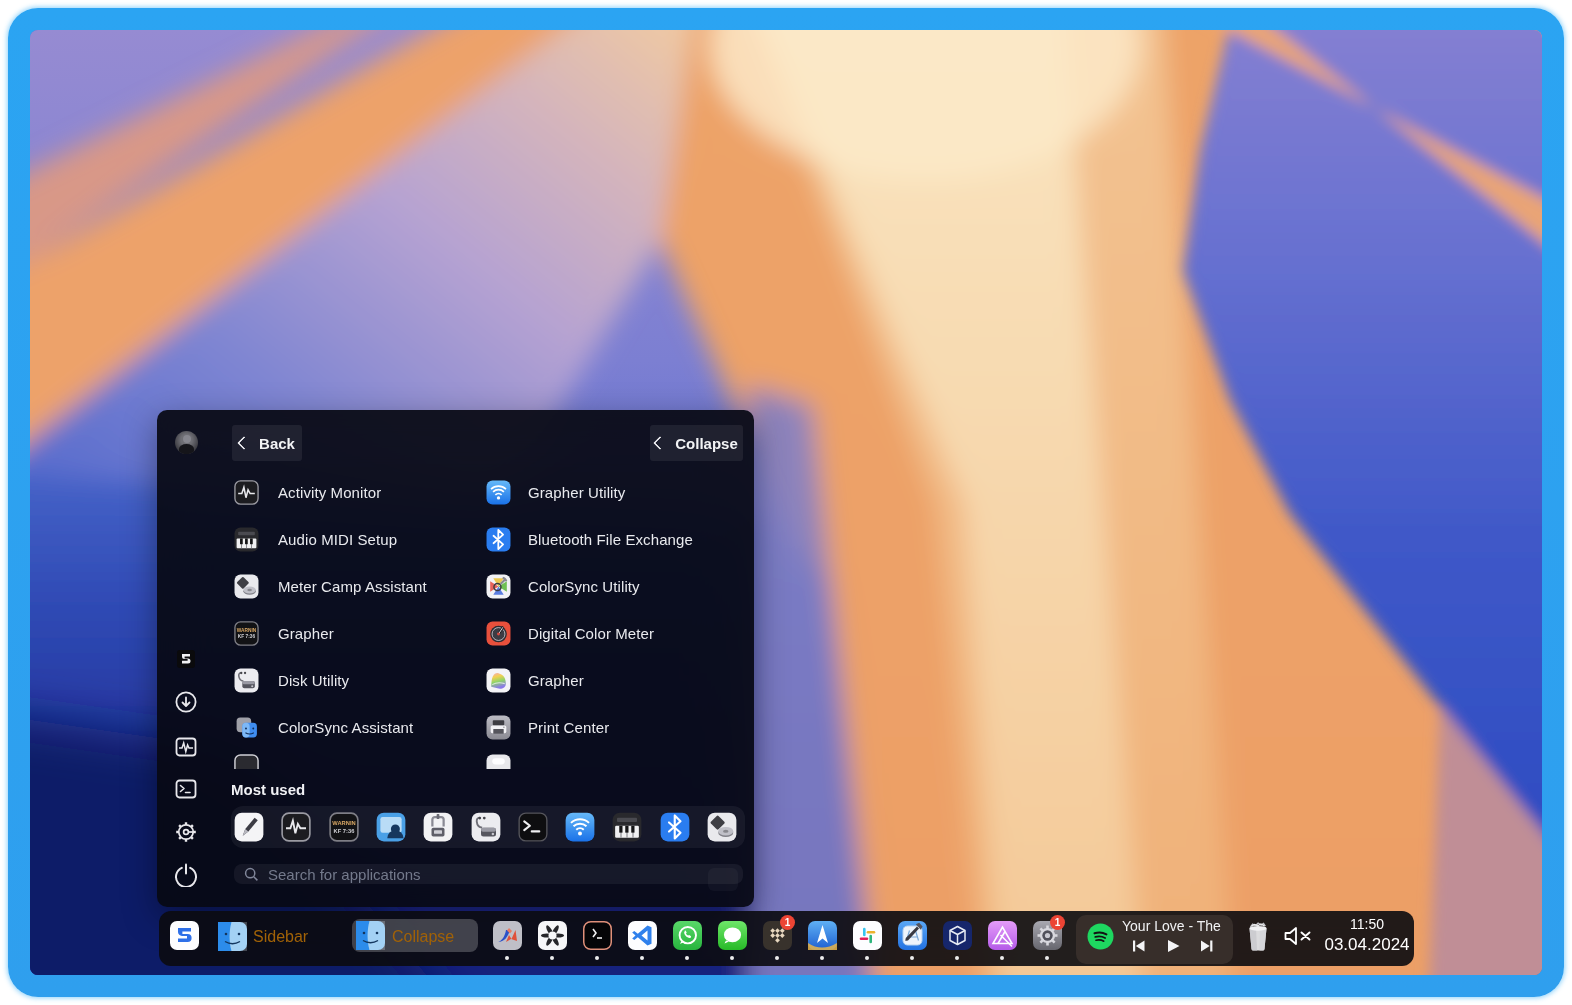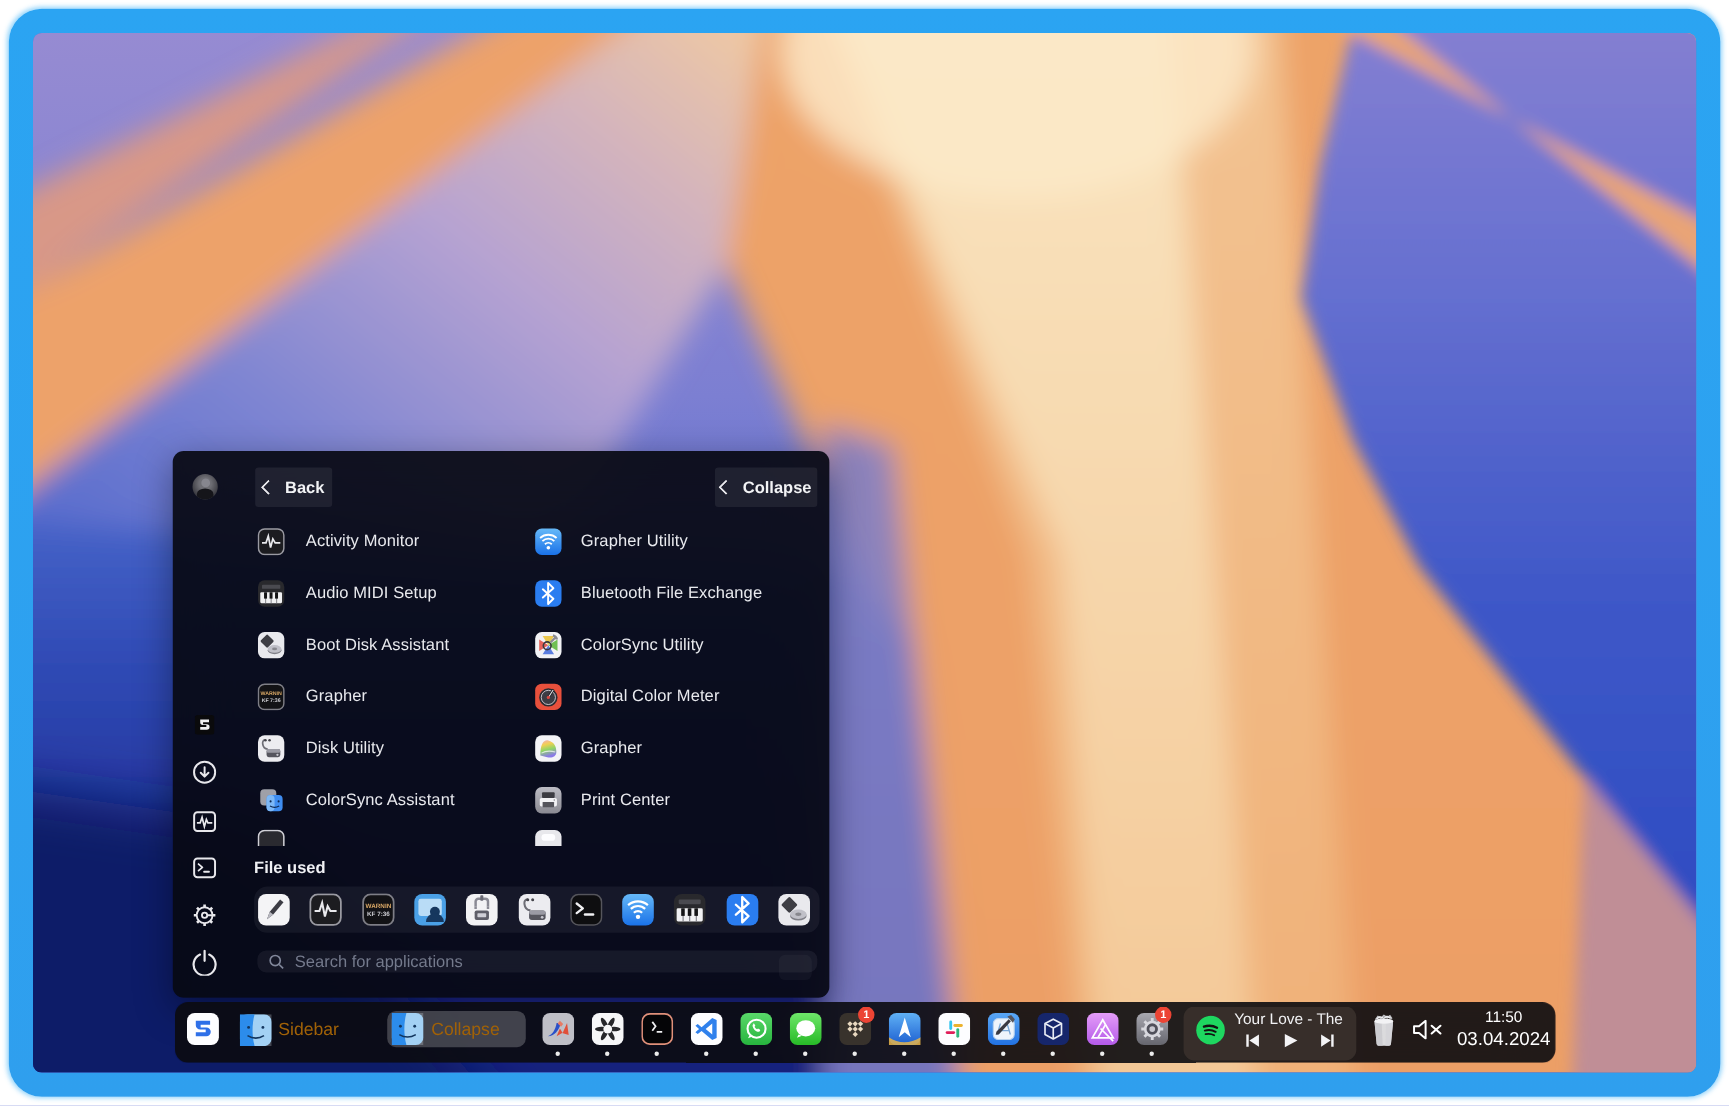--- a/index.html
+++ b/index.html
@@ -159,21 +159,21 @@
       <div class="applbl" style="left:371px;top:74px">Bluetooth File Exchange</div>
       <div class="ic" style="left:77px;top:108.5px">
         <svg width="25" height="25" viewBox="0 0 24 24">
           <rect x="0.5" y="0.5" width="23" height="23" rx="5.8" fill="#e9e9ed"></rect>
           <rect x="4.2" y="4.2" width="8.6" height="8.6" rx="1" fill="#3e3e44" transform="rotate(45 8.5 8.5)"></rect>
           <ellipse cx="15" cy="16.5" rx="6" ry="3.4" fill="#808088"></ellipse>
           <ellipse cx="15" cy="15.3" rx="6" ry="3.4" fill="#c0c0c8"></ellipse>
           <ellipse cx="15" cy="15.3" rx="2.2" ry="1.2" fill="#88888e"></ellipse>
         </svg>
       </div>
-      <div class="applbl" style="left:121px;top:121px">Boot Disk Assistant</div>
+      <div class="applbl" style="left:121px;top:121px">Meter Camp Assistant</div>
       <div class="ic" style="left:329px;top:108.5px">
         <svg width="25" height="25" viewBox="0 0 24 24">
           <rect x="0.5" y="0.5" width="23" height="23" rx="5.8" fill="#f2f2f5"></rect>
           <polygon points="12,12 4,7 4,17" fill="#e6635a"></polygon>
           <polygon points="12,12 7,4 17,4" fill="#ecc84e"></polygon>
           <polygon points="12,12 20,7 20,17" fill="#70c055"></polygon>
           <polygon points="12,12 7,20 17,20" fill="#5a7de0"></polygon>
           <circle cx="11" cy="12.5" r="3.4" fill="none" stroke="#3a3a40" stroke-width="1.4"></circle>
           <path d="M14,9.5 L19,4.5 M16,3.5 c2,0.5 3,1.5 3.5,3.5" fill="none" stroke="#8a8a92" stroke-width="2"></path>
         </svg>
@@ -245,21 +245,21 @@
           <rect x="0.9" y="0.9" width="22.2" height="22.2" rx="5.4" fill="#2a2a30" stroke="#d0d0d6" stroke-width="1.4"></rect>
         </svg>
       </div>
       <div class="ic" style="left:329px;top:288.5px">
         <svg width="25" height="25" viewBox="0 0 24 24">
           <rect x="0.5" y="0.5" width="23" height="23" rx="5.8" fill="#e8e8ec"></rect>
           <rect x="6" y="4" width="12" height="6" rx="3" fill="#fdfdff"></rect>
         </svg>
       </div>
     </div>
-    <div class="mostlbl">File used</div>
+    <div class="mostlbl">Most used</div>
     <div class="mostbox"></div>
     <div id="mostrow">
       <div class="ic" style="left:77px;top:402px">
         <svg width="30" height="30" viewBox="0 0 24 24">
           <rect x="0.5" y="0.5" width="23" height="23" rx="5.8" fill="#f4f4f6"></rect>
           <path d="M7,19 L9,13.5 L16.5,4.5 L19,6.5 L11.5,15.5 Z" fill="#3c3c44"></path>
           <path d="M7,19 L9,13.5 L11.5,15.5 Z" fill="#b8b8c0"></path>
         </svg>
       </div>
       <div class="ic" style="left:124.30000000000001px;top:402px">

